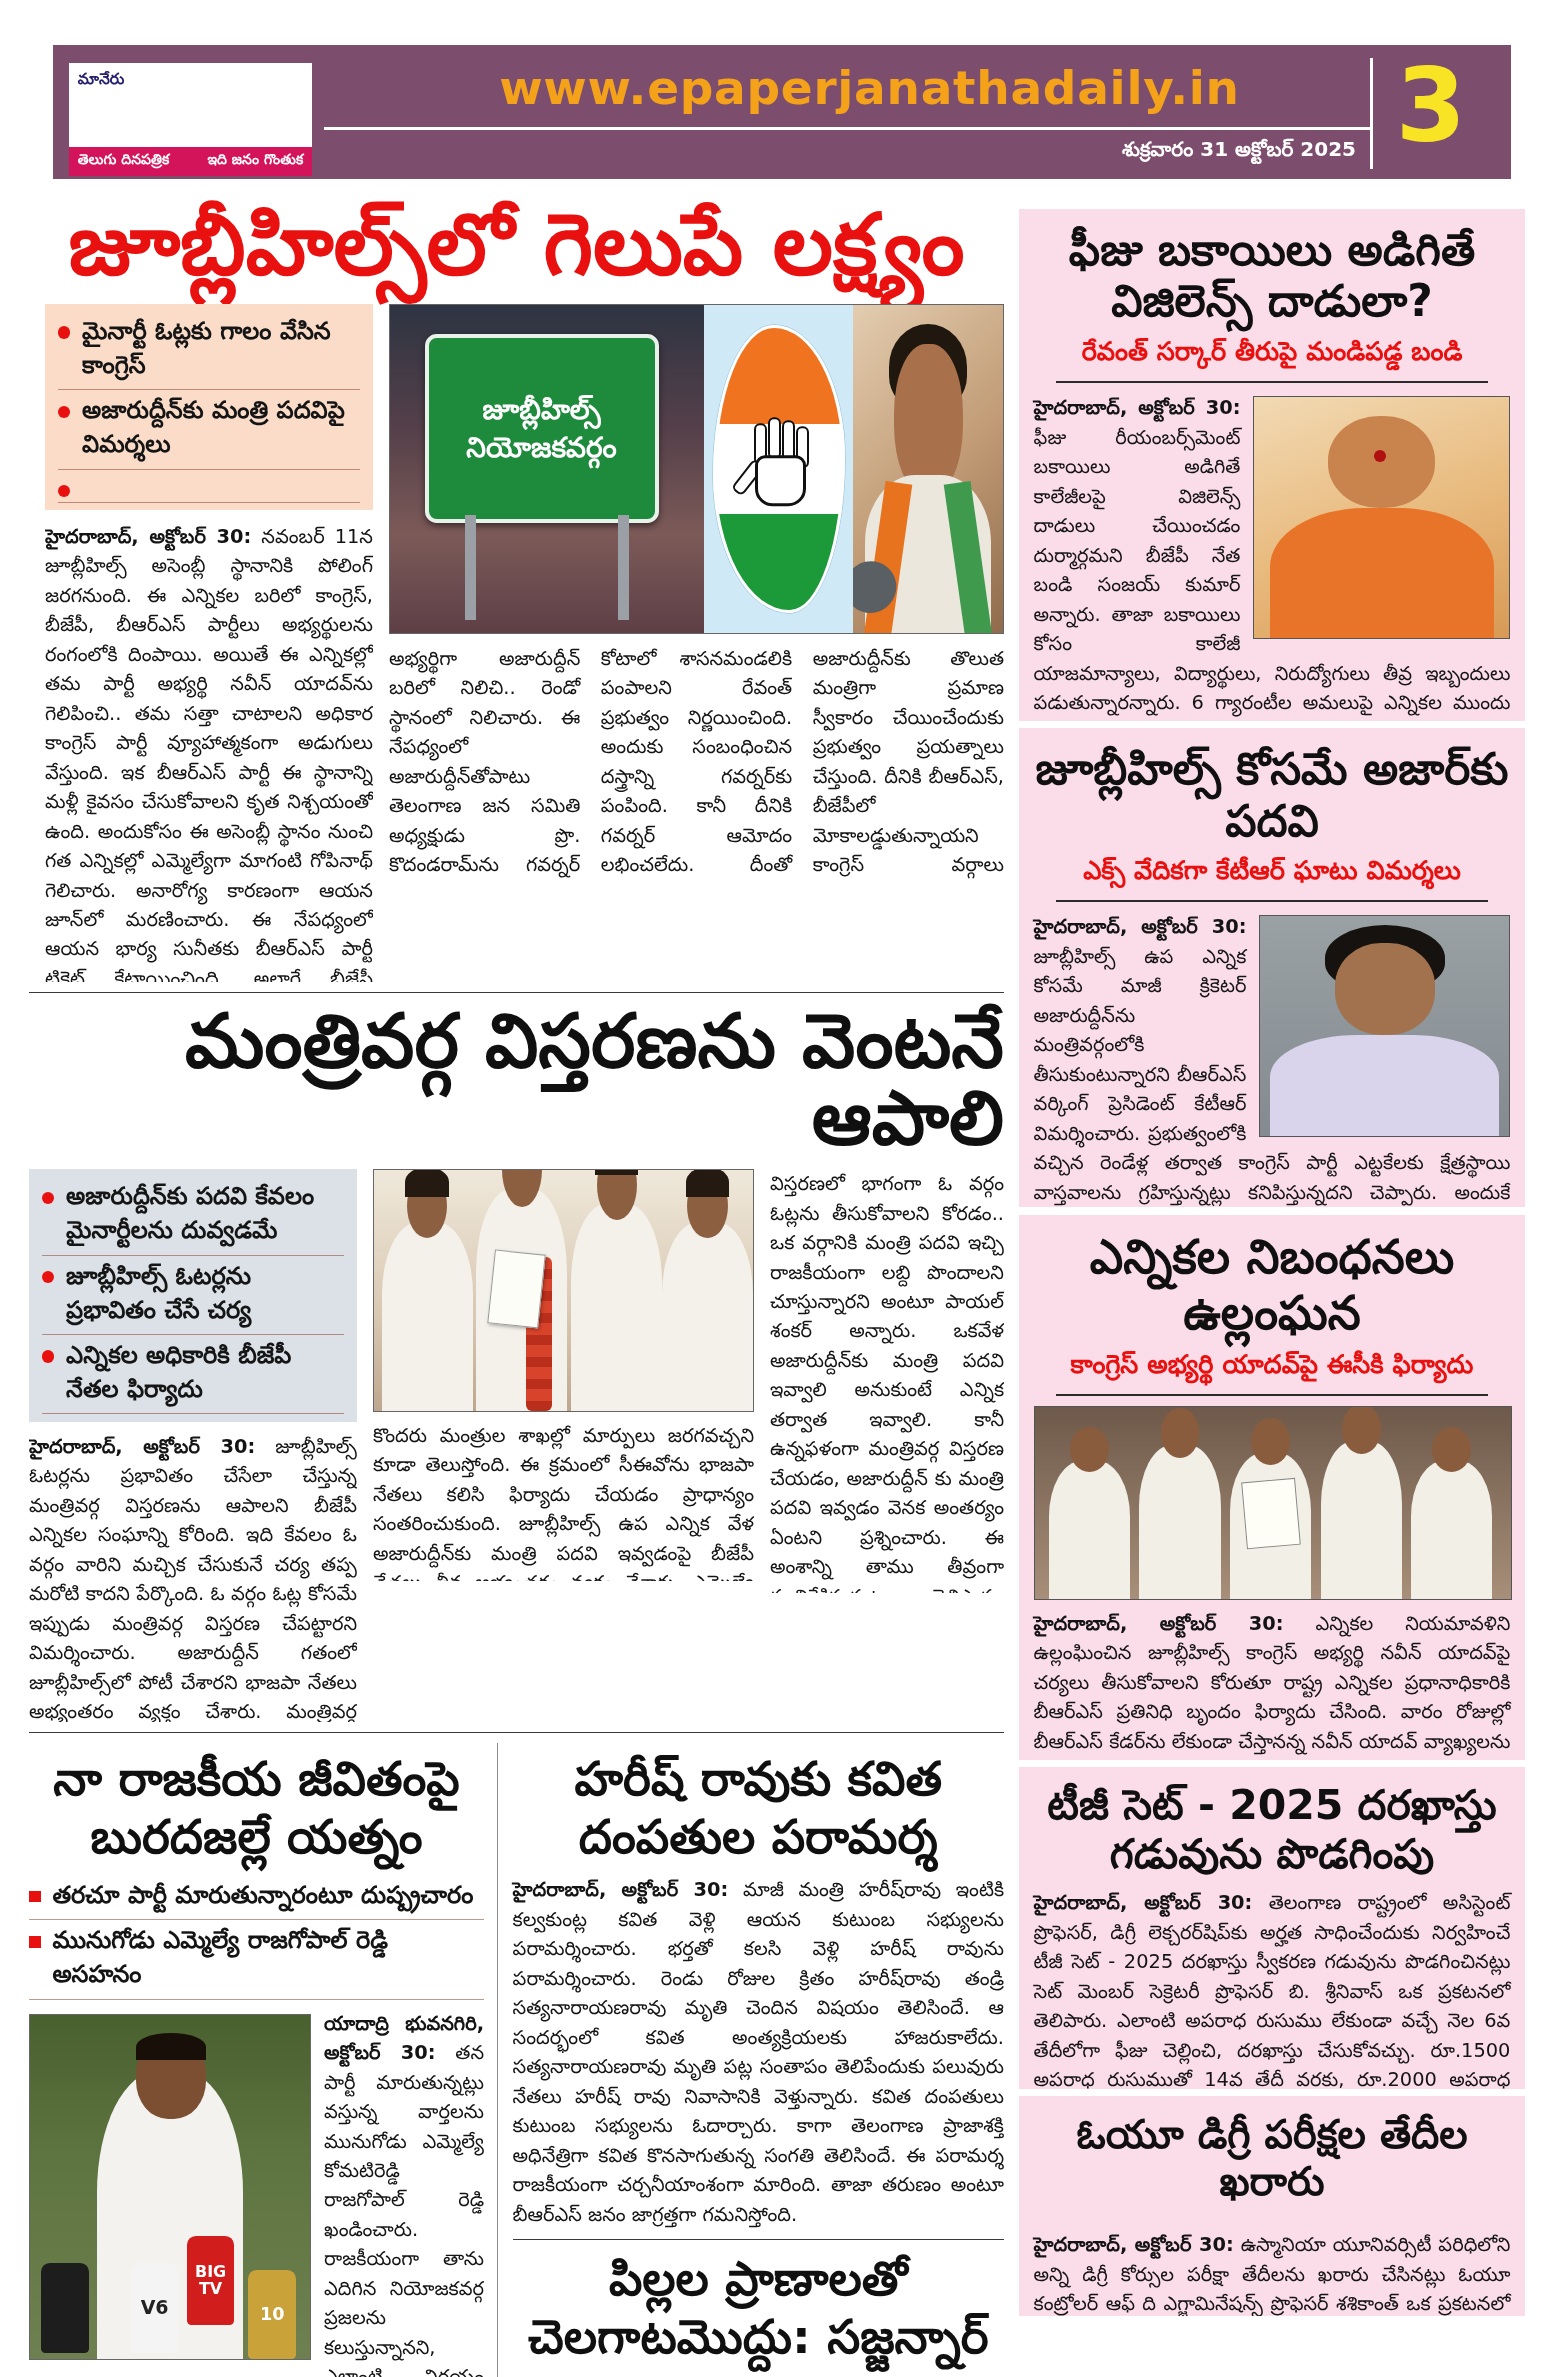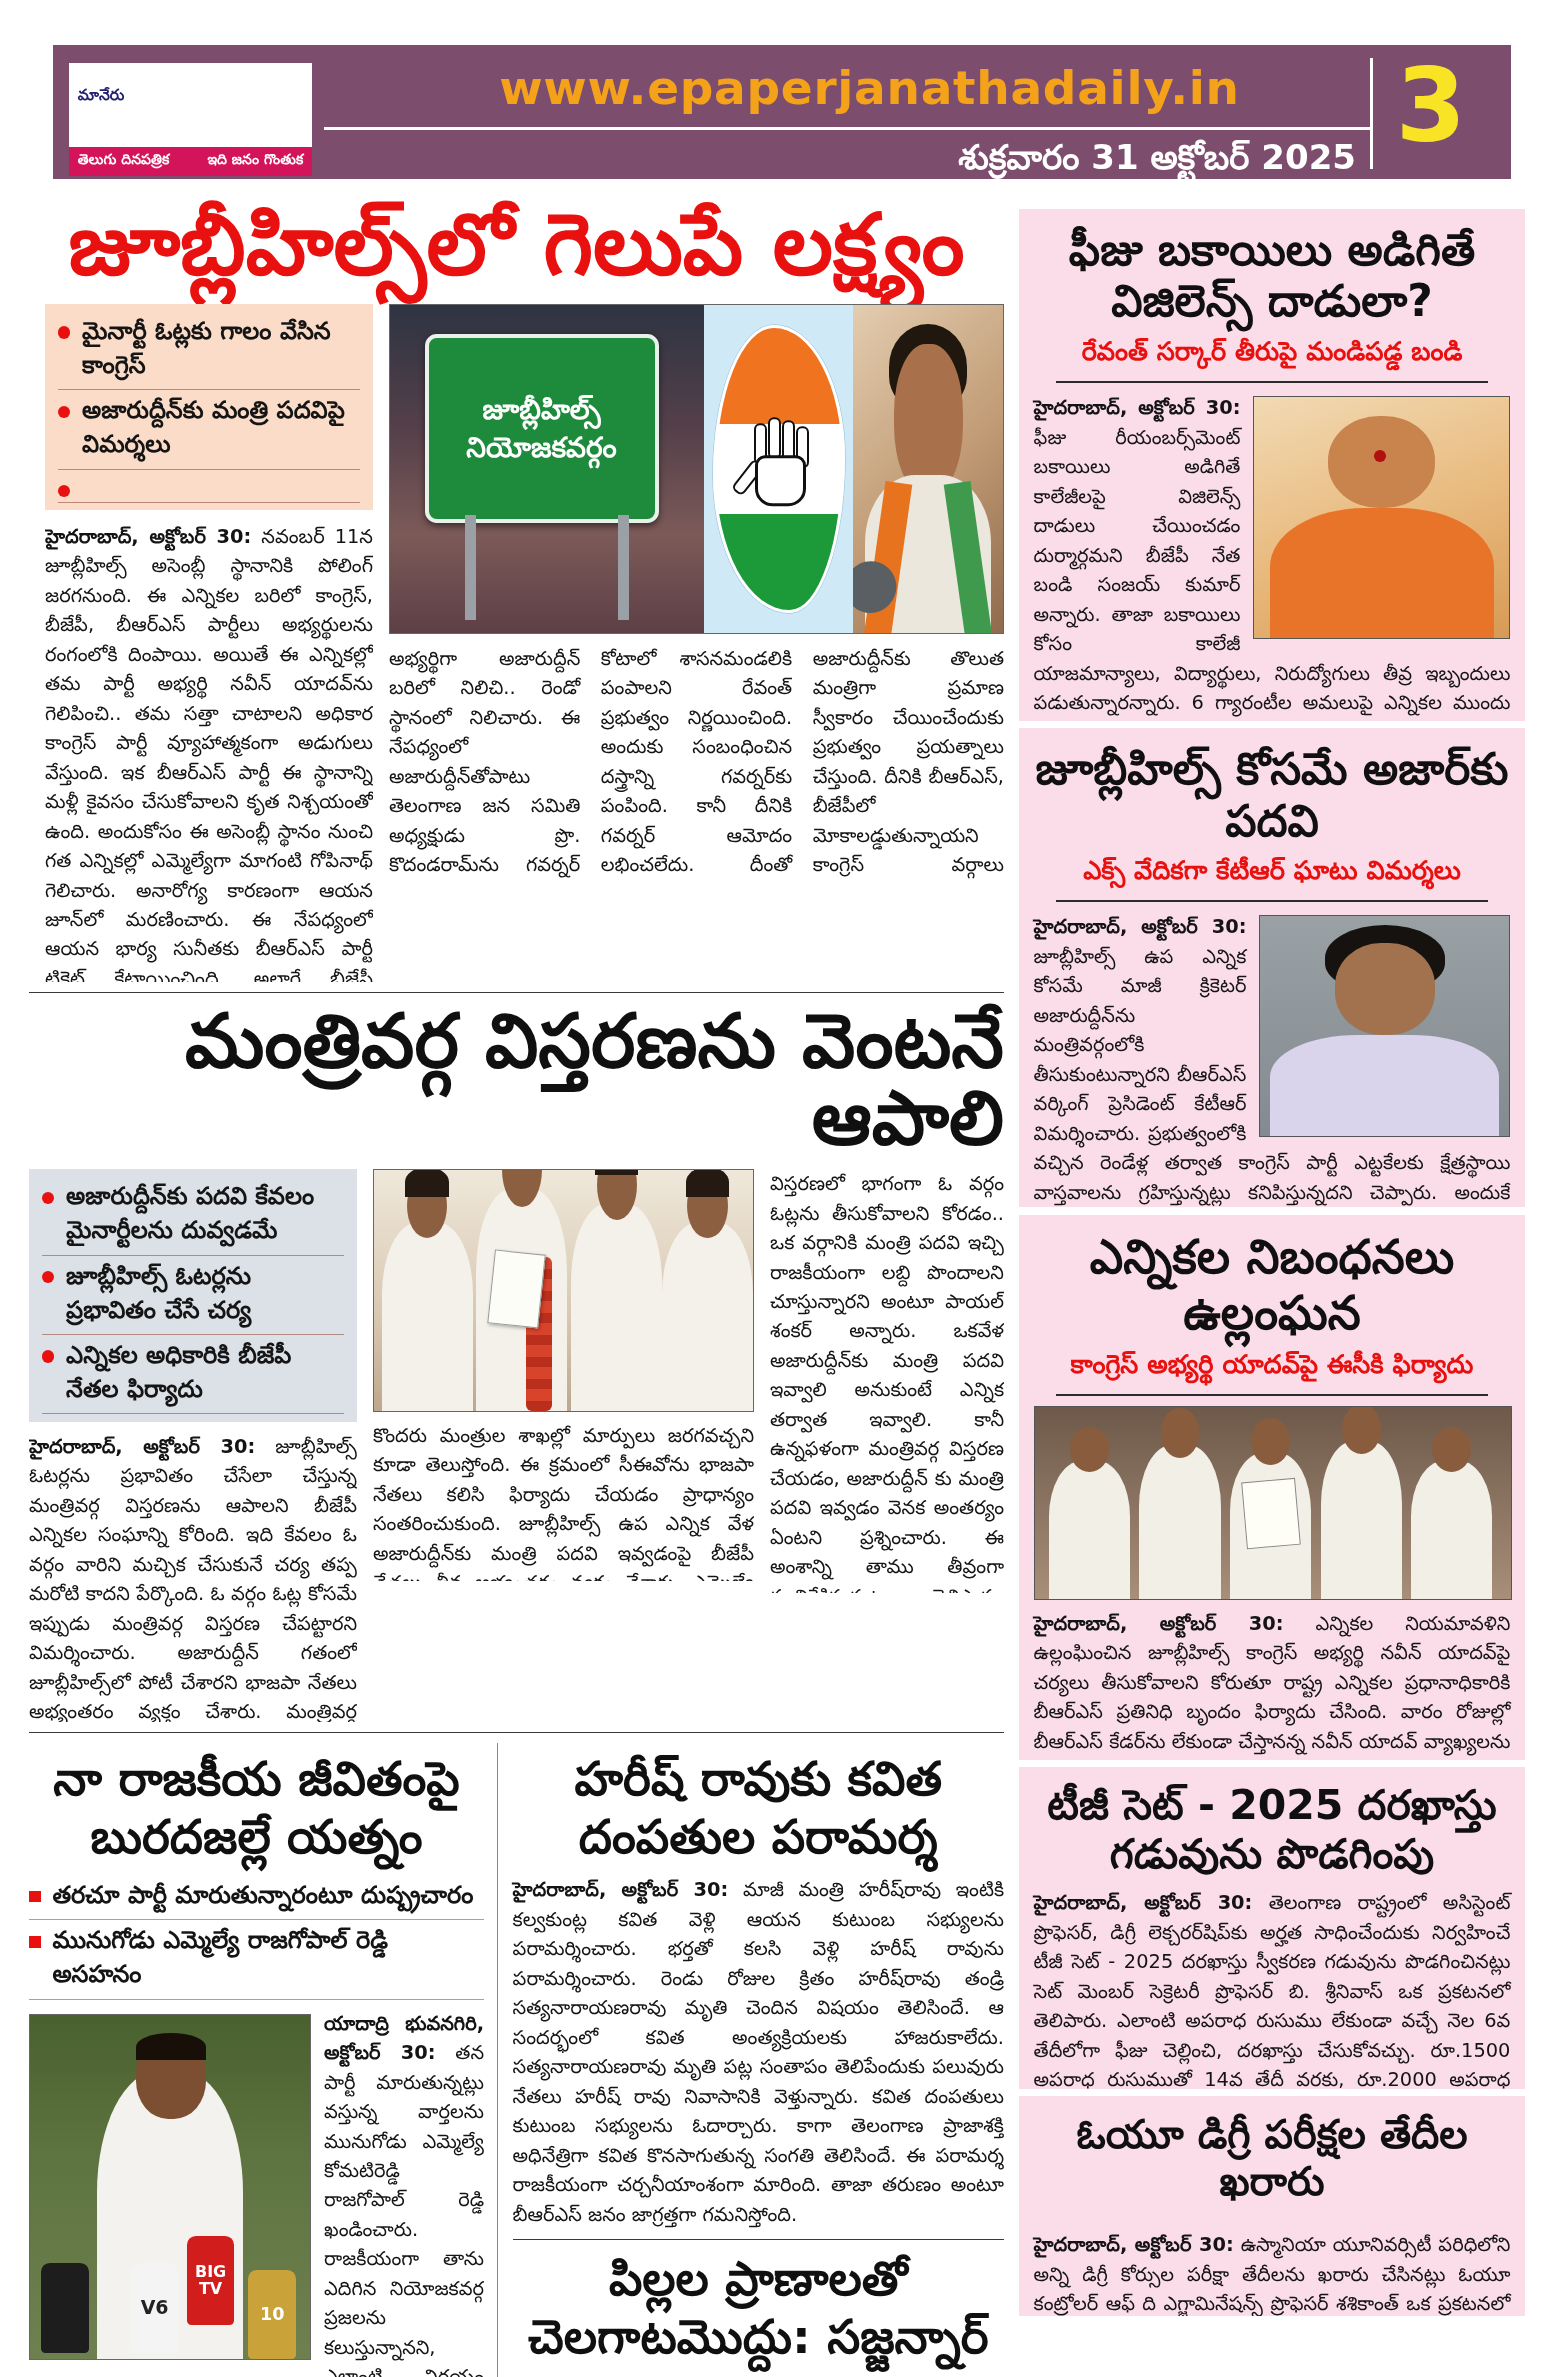--- a/index.html
+++ b/index.html
@@ -1,26 +1,26 @@
 <!DOCTYPE html>
 <html style="--banner: #7d4d6e; --accent_red: #e8110f; --rail_pink: #fbdce9; --bullet_peach: #fbdcc9; --url_orange: #f5a21b; --page_yellow: #f8e425;font-size:11.7px"><head>
 <meta charset="utf-8">
 <style>
   html,body{margin:0;padding:0;background:#ffffff;font-family:"DejaVu Sans","Liberation Sans",sans-serif;}
   #page{position:relative;width:1556px;height:2377px;background:#fff;overflow:hidden;}
 
   
   .banner{position:absolute;left:53px;top:45px;width:1458px;height:134px;background:var(--banner,#7d4d6e);}
   .logo{position:absolute;left:16px;top:17.6px;width:243px;height:113px;background:#ffffff;overflow:hidden;}
-  .logo-top{position:absolute;left:8.8px;top:23px;font-size:15.4px;font-weight:bold;color:#241e6e;}
+  .logo-top{position:absolute;left:8.8px;top:7px;font-size:15.4px;font-weight:bold;color:#241e6e;}
   .logo-name{position:absolute;left:0;right:0;top:10.2px;text-align:center;font-size:63px;line-height:1.05;font-weight:800;color:#241e6e;text-shadow:1.5px 1.5px 0 #cfd3ec;}
   .logo-strip{position:absolute;left:0;right:0;bottom:0;height:29px;background:#d4145a;color:#fff;display:flex;justify-content:space-between;align-items:center;padding:0 8.8px;font-size:14px;font-weight:bold;}
   .banner-url{position:absolute;left:315px;top:14.6px;width:1003px;text-align:center;font-size:47px;font-weight:bold;letter-spacing:0.7px;color:var(--url_orange,#f5a21b);}
   .banner-line{position:absolute;left:271px;top:82px;width:1046px;height:2.9px;background:#ffffff;}
-  .banner-date{position:absolute;left:659px;top:92px;width:644px;text-align:right;font-size:34px;font-weight:bold;color:#ffffff;}
+  .banner-date{position:absolute;left:659px;top:92px;width:644px;text-align:right;font-size:20px;font-weight:bold;color:#ffffff;}
   .banner-vrule{position:absolute;right:138px;top:13px;bottom:10.2px;width:2.9px;background:#ffffff;}
   .banner-page{position:absolute;right:25px;top:1.5px;width:110px;text-align:center;font-size:101px;font-weight:800;color:var(--page_yellow,#f8e425);}
 
   
   .h-red{color:var(--accent_red,#e8110f);font-weight:800;font-size:85px;line-height:1.02;text-align:center;margin:4.4px 0 14.6px;}
   .h-black{color:#101010;font-weight:800;font-size:75px;line-height:1.02;text-align:right;margin:7.3px 0 13px;}
   .h-mid{color:#101010;font-weight:800;font-size:47px;line-height:1.22;text-align:center;margin:7.3px 0 10.2px;}
   .body{font-size:19.4px;line-height:1.52;text-align:justify;color:#141414;margin:0;}
   .body b{font-weight:800;}
   .cols3{column-count:3;column-gap:20.5px;}

